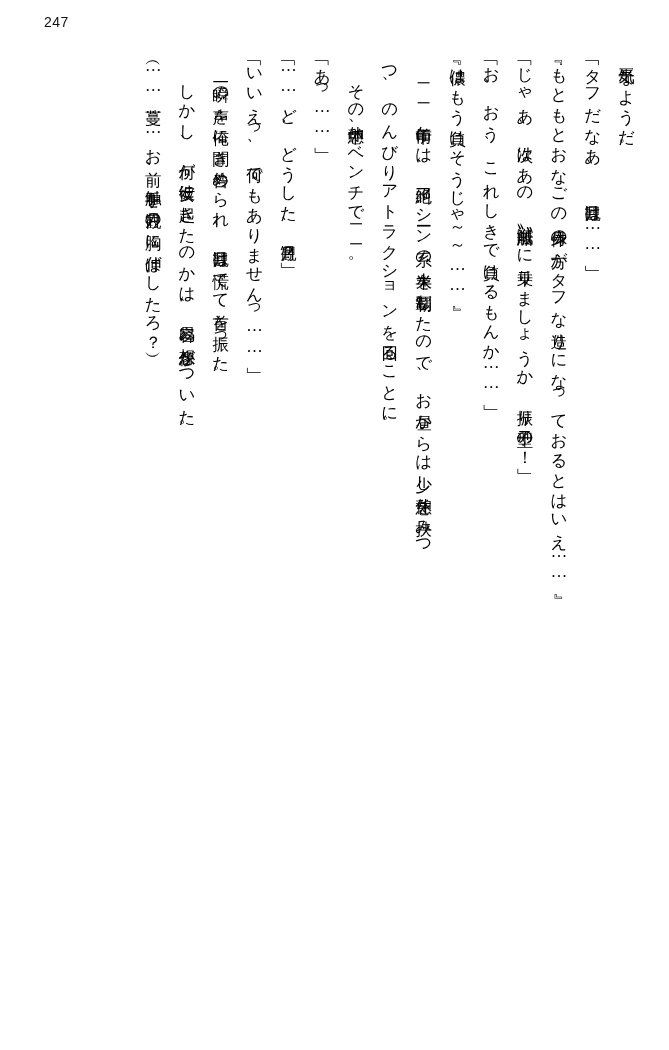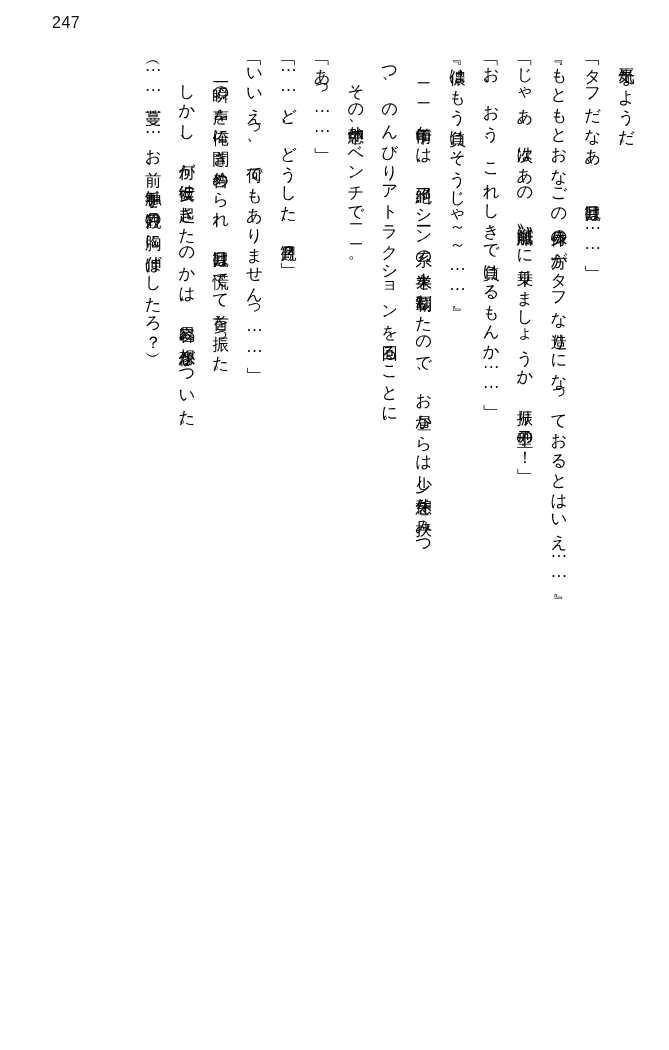--- a/index.html
+++ b/index.html
@@ -17,22 +17,22 @@
   .page {
     position: relative;
     width: 669px;
     height: 1050px;
     background: #ffffff;
     box-sizing: border-box;
   }
   .page-number {
     position: absolute;
     top: 14px;
-    left: 52px;
-    font-size: 16px;
+    left: 44px;
+    font-size: 14px;
     letter-spacing: 0.5px;
     color: #111;
     font-family: "Liberation Sans", "DejaVu Sans", sans-serif;
   }
   .body-text {
     position: absolute;
     top: 55px;
     left: 30px;
     right: 26px;
     bottom: 34px;

